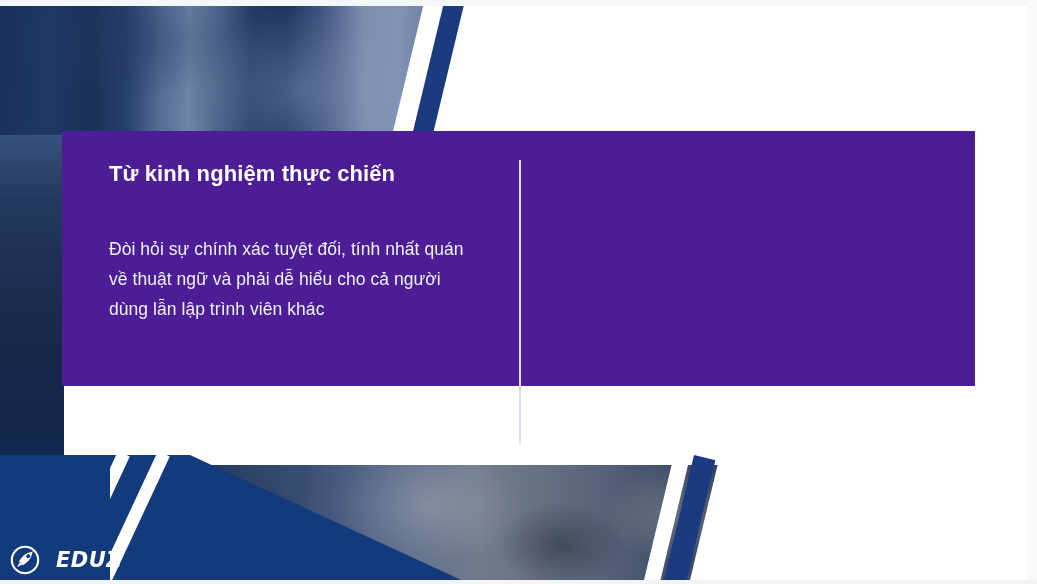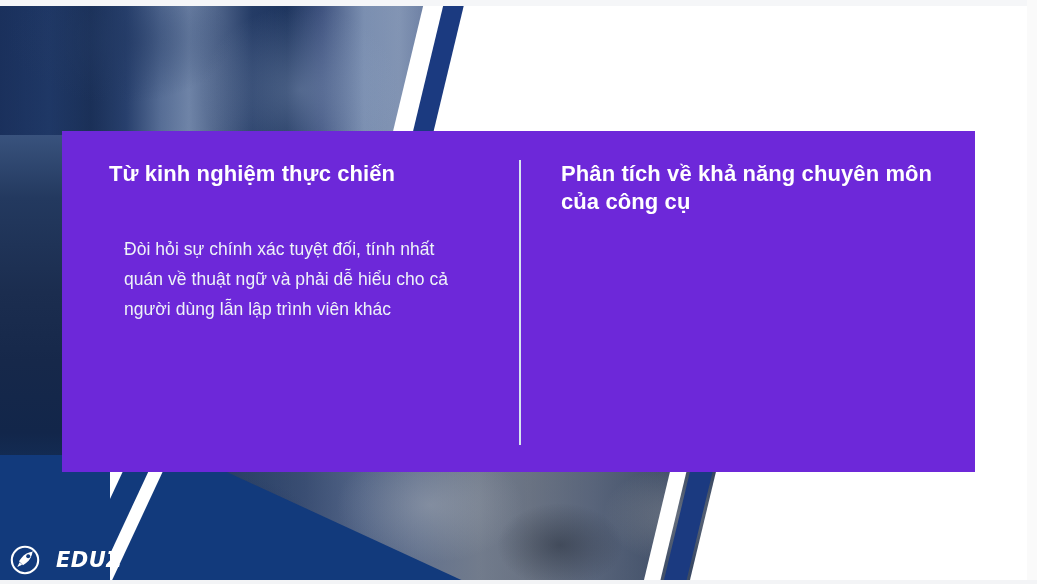--- a/index.html
+++ b/index.html
@@ -253,22 +253,22 @@
     background: #ffffff;
     z-index: 3;
   }
 
   
   .card {
     position: absolute;
     left: 62px;
     top: 131px;
     width: 913px;
-    height: 341px;
-    background: #6d28d9;
+    height: 255px;
+    background: #4c1d95;
     z-index: 30;
     display: flex;
     box-sizing: border-box;
   }
 
   .col {
     box-sizing: border-box;
     position: relative;
   }
   .col-left {
@@ -293,21 +293,21 @@
   .card-heading {
     margin: 0;
     color: #ffffff;
     font-size: 22px;
     font-weight: bold;
     line-height: 28px;
     letter-spacing: 0.1px;
   }
 
   .card-body {
-    margin: 15px;
+    margin: 0;
     color: #eef3f8;
     font-size: 17.5px;
     font-weight: normal;
     line-height: 30px;
     letter-spacing: 0.05px;
   }
   .col-left .card-body { margin-top: 46px; }
   .col-right .card-body { margin-top: 18px; }
 
   
@@ -374,21 +374,20 @@
   <div class="card">
 
     <div class="col col-left">
       <h2 class="card-heading">Từ kinh nghiệm thực chiến</h2>
       <p class="card-body">Đòi hỏi sự chính xác tuyệt đối, tính nhất quán về thuật ngữ và phải dễ hiểu cho cả người dùng lẫn lập trình viên khác</p>
     </div>
 
     <div class="divider"></div>
 
     <div class="col col-right">
-      <h2 class="card-heading">Phân tích về khả năng chuyên môn của công cụ</h2>
     </div>
 
   </div>
 
   <div class="logo">
     <svg class="logo-mark" width="30" height="30" viewBox="0 0 30 30">
       <circle cx="15" cy="15" r="13.2" fill="none" stroke="#ffffff" stroke-width="2.1"></circle>
       <path d="M23.5 6.6 C18.6 7.0 14.0 9.4 11.2 13.2 L9.0 16.3 L13.0 20.3 L16.1 18.1 C19.9 15.3 22.3 10.7 22.7 5.8 Z" fill="#ffffff"></path>
       <path d="M9.6 17.2 L7.3 21.9 L12.1 19.7 Z" fill="#ffffff"></path>
       <circle cx="18.2" cy="11.2" r="2.0" fill="#123a7c"></circle>

